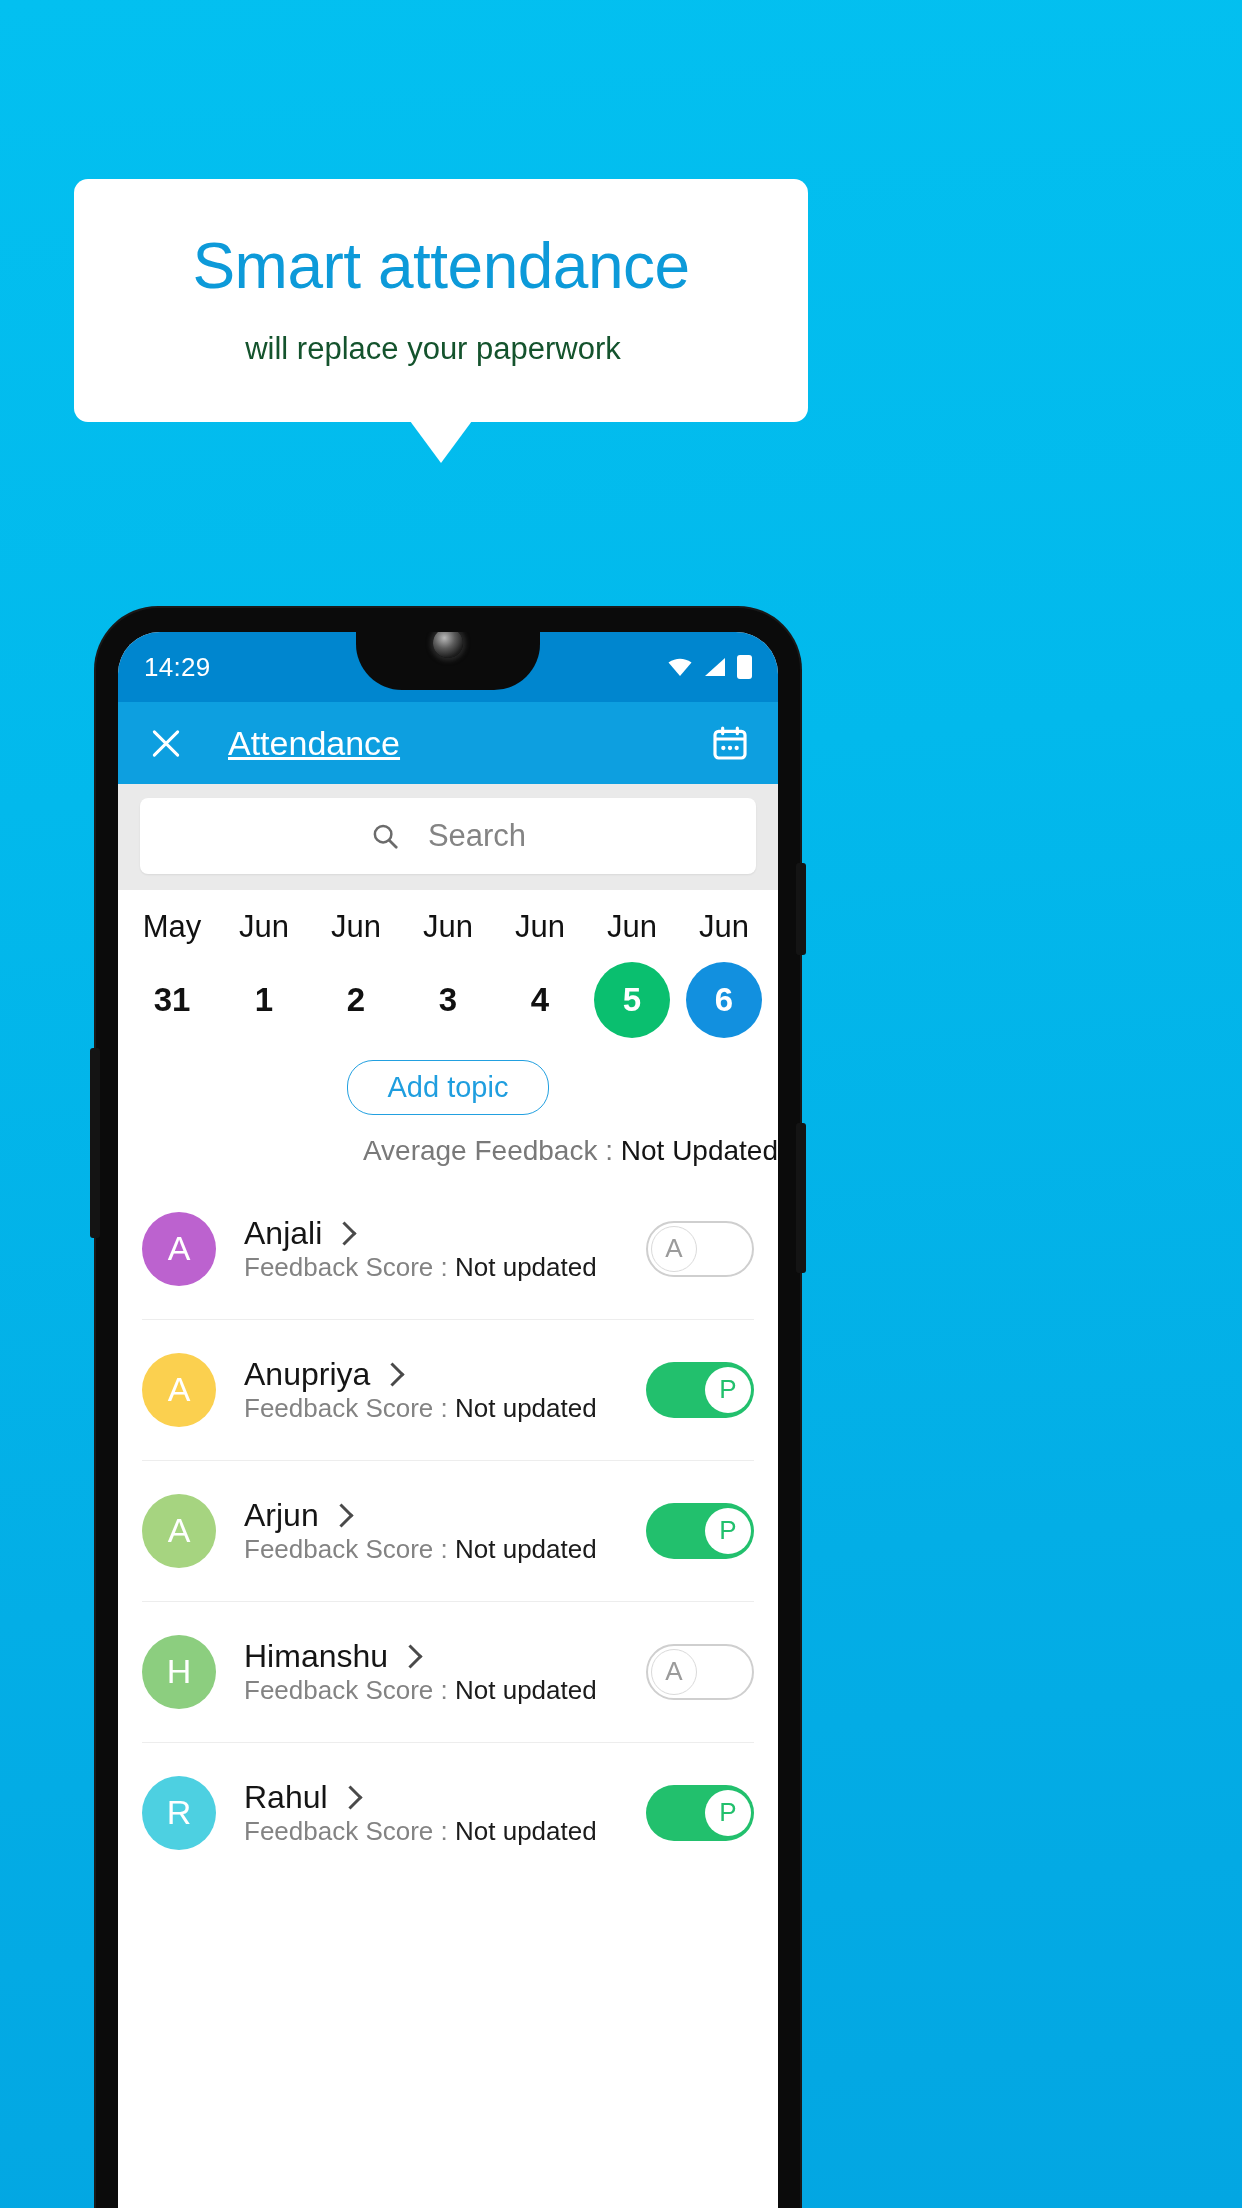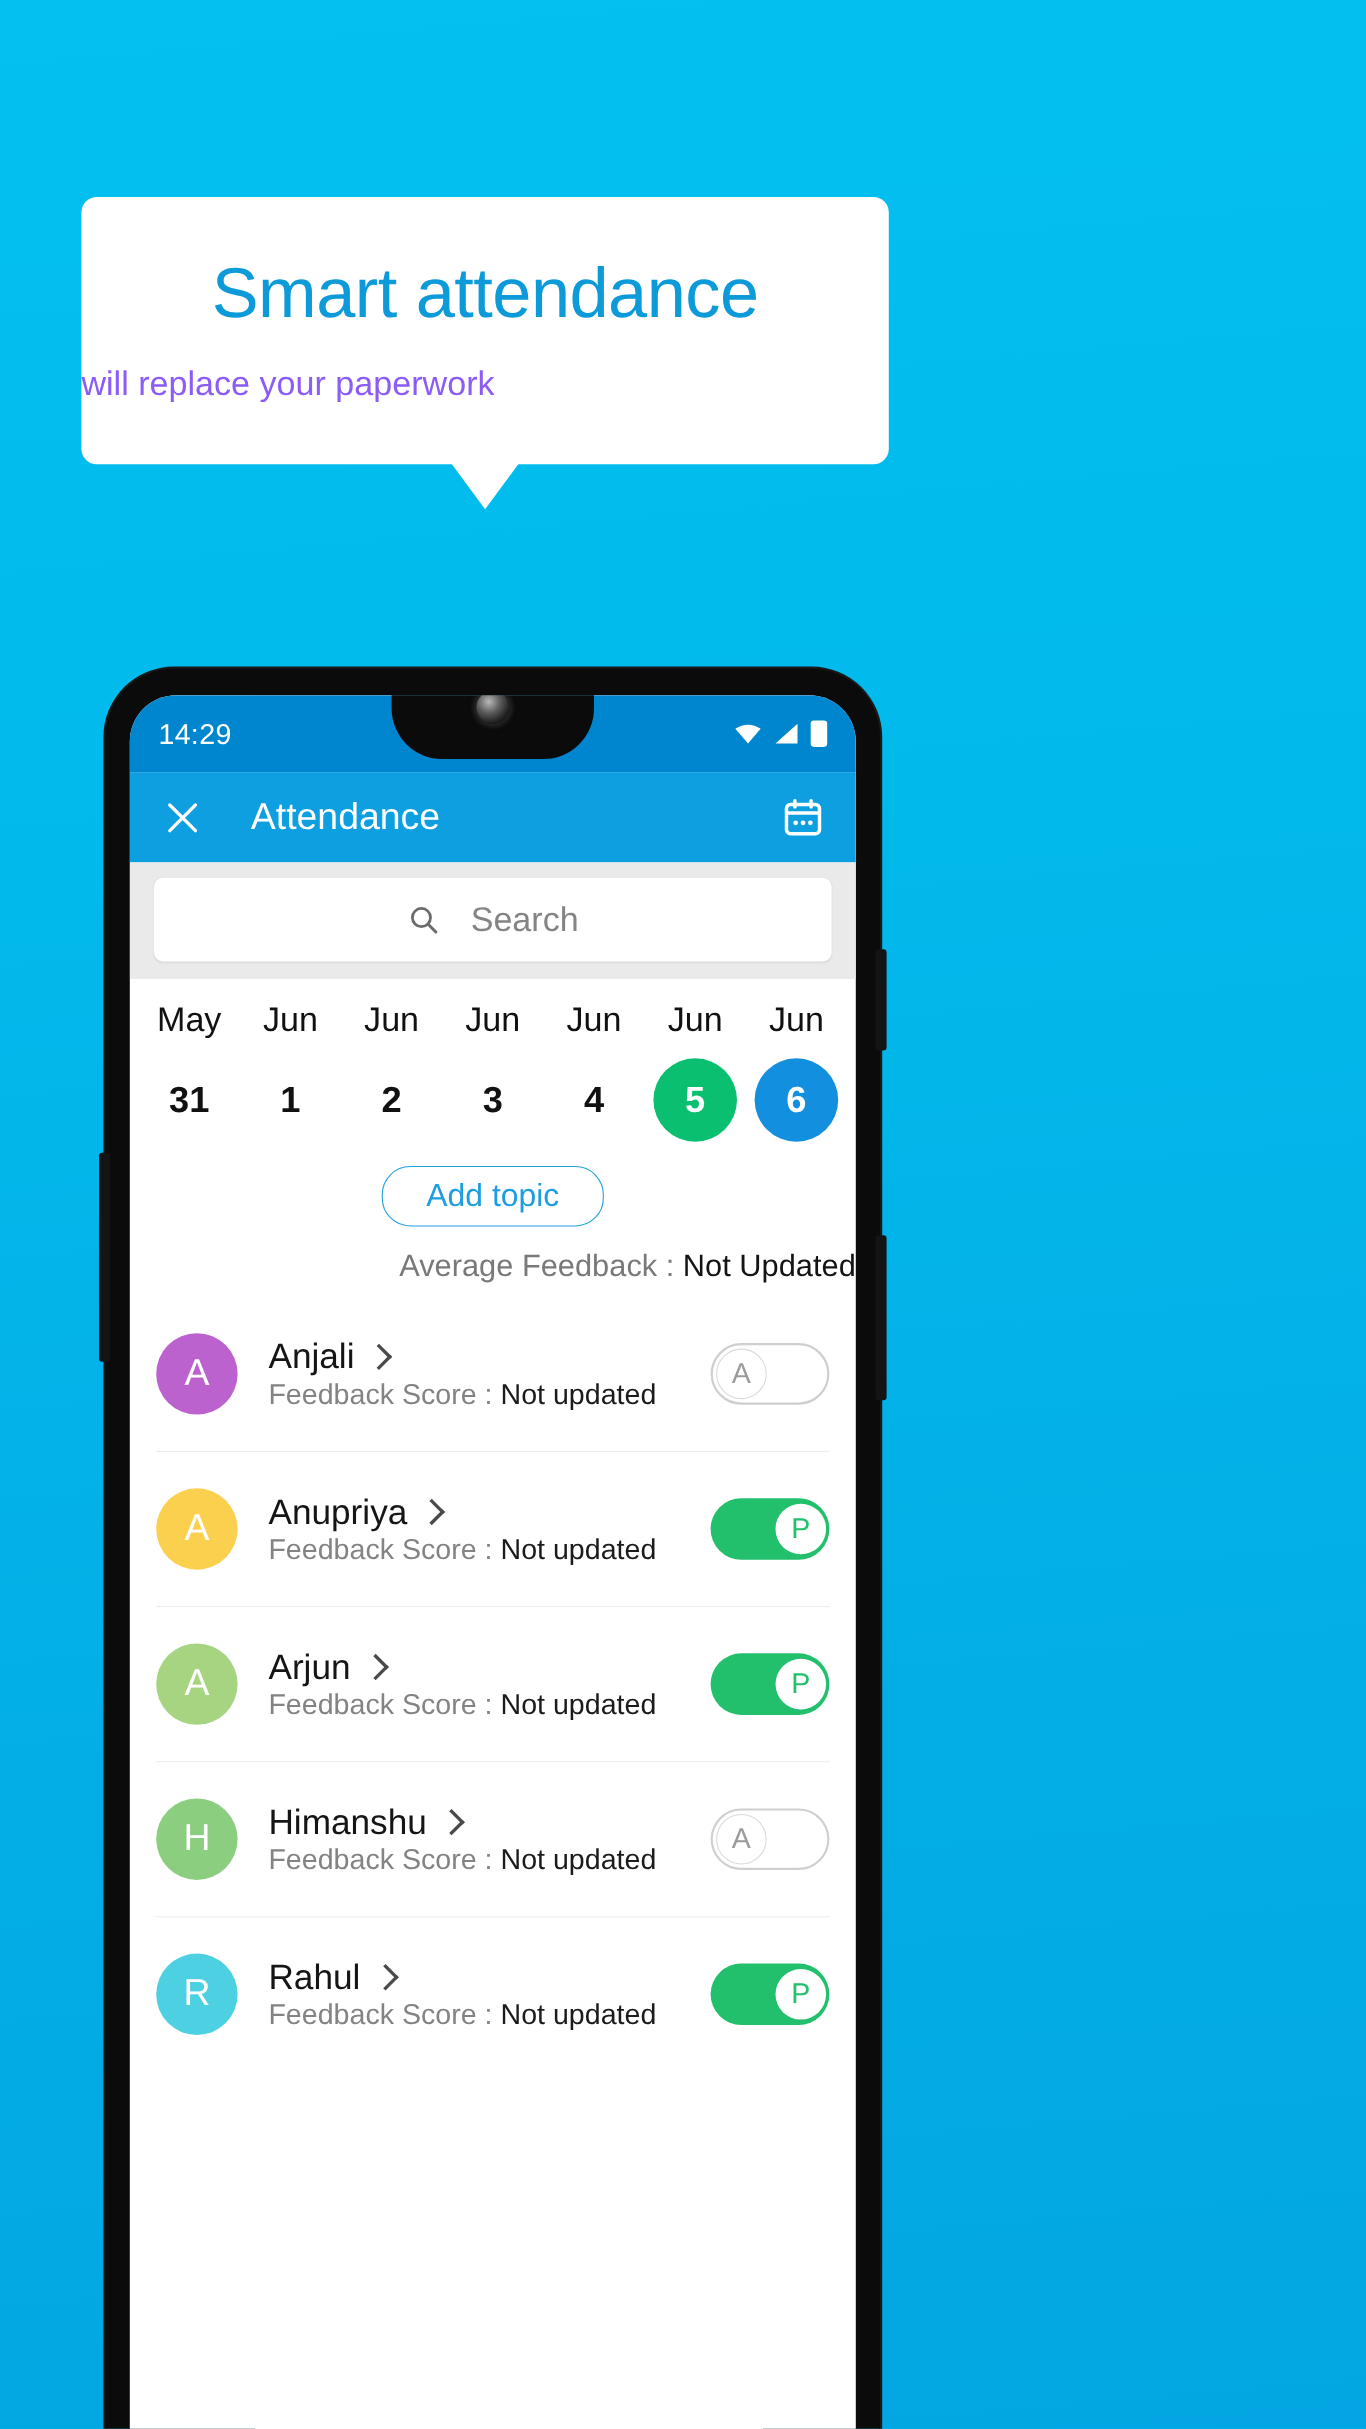--- a/index.html
+++ b/index.html
@@ -21,22 +21,22 @@
   .bubble-tail {
     position:absolute; left:410px; top:421px; width:0; height:0;
     border-left:31px solid transparent; border-right:31px solid transparent;
     border-top:42px solid #ffffff;
   }
   .hero-title {
     position:absolute; left:0; right:0; top:50px; text-align:center;
     font-size:64px; color:#0D9AD9; font-weight:400; letter-spacing:-0.5px;
   }
   .hero-sub {
-    position:absolute; left:0; right:16px; top:152px; 
-    font-size:31px; color:#8b5cf6; font-weight:400;
+    position:absolute; left:0; right:16px; top:152px; text-align:center;
+    font-size:31px; color:#14532d; font-weight:400;
   }
 
   
   .phone {
     position:absolute; left:96px; top:608px; width:704px; height:1640px;
     background:#0b0b0b; border-radius:62px 62px 24px 24px;
     box-shadow:0 0 0 2px #191919;
   }
   .phone-inner {
     position:absolute; left:22px; top:24px; width:660px; height:1620px;
@@ -77,21 +77,21 @@
   }
   .st-time { position:relative; z-index:3; font-size:26px; letter-spacing:.3px; }
   .st-icons { position:relative; z-index:3; display:flex; align-items:center; gap:10px; }
   .ic-wifi  { width:26px; height:20px; }
   .ic-sig   { width:24px; height:20px; }
   .ic-bat   { width:15px; height:24px; background:#fff; border-radius:3px; }
 
   
   .appbar {
     height:82px; background:#0D9FE0; display:flex; align-items:center;
-    padding:0 28px; color:#fff;
+    padding:0 28px; color:#fff;text-decoration:underline;
   }
   .close-x { width:40px; height:40px; position:relative; flex:none; }
   .close-x::before, .close-x::after {
     content:""; position:absolute; left:2px; top:19px; width:36px; height:3px;
     background:#fff; border-radius:2px;
   }
   .close-x::before { transform:rotate(45deg); }
   .close-x::after  { transform:rotate(-45deg); }
   .appbar-title { margin-left:42px; font-size:34px; font-weight:400; }
   .appbar-spacer { flex:1; }

